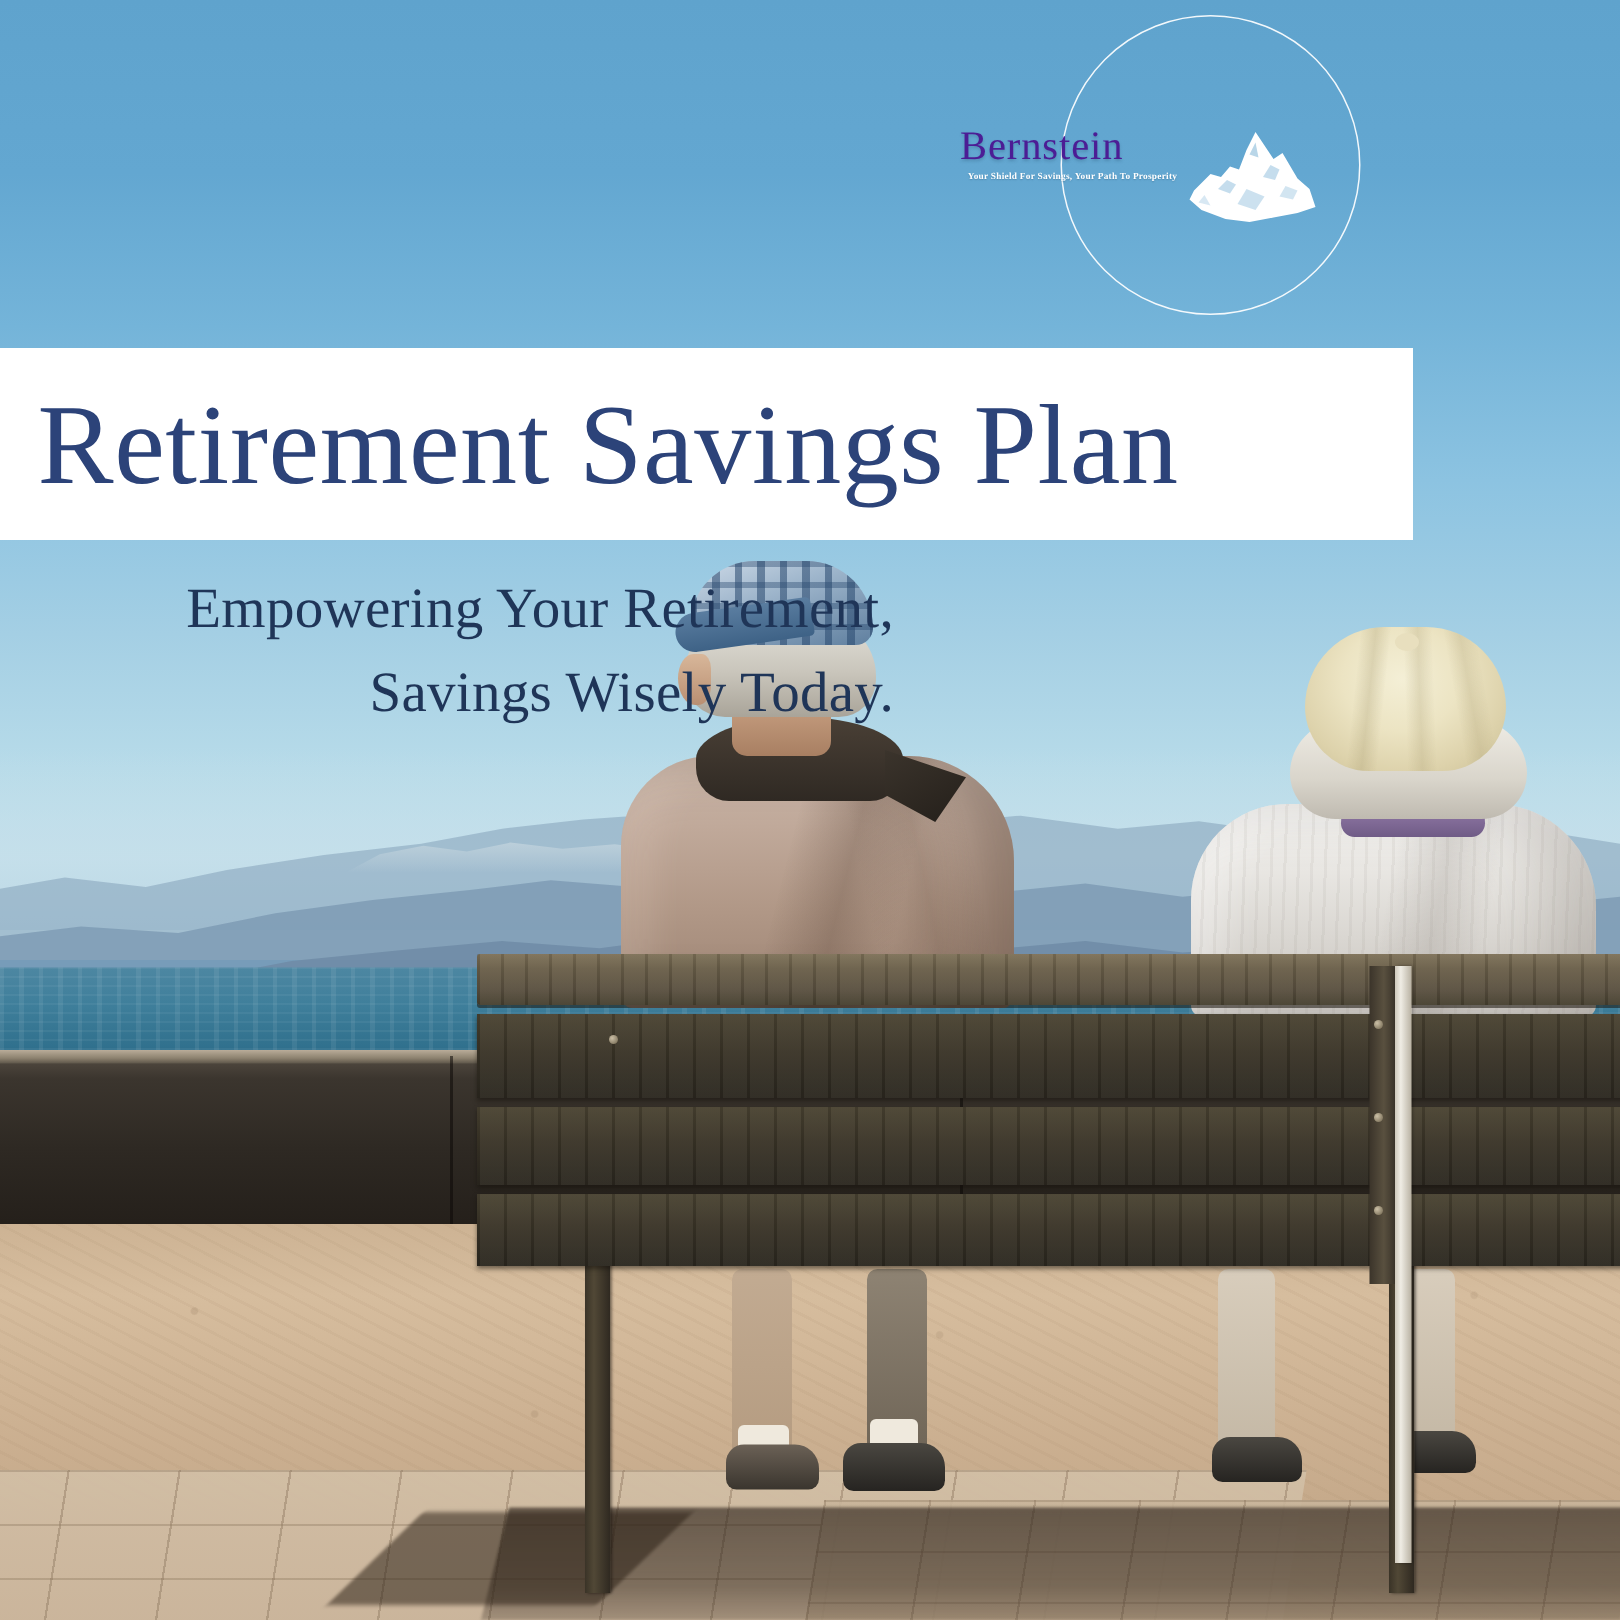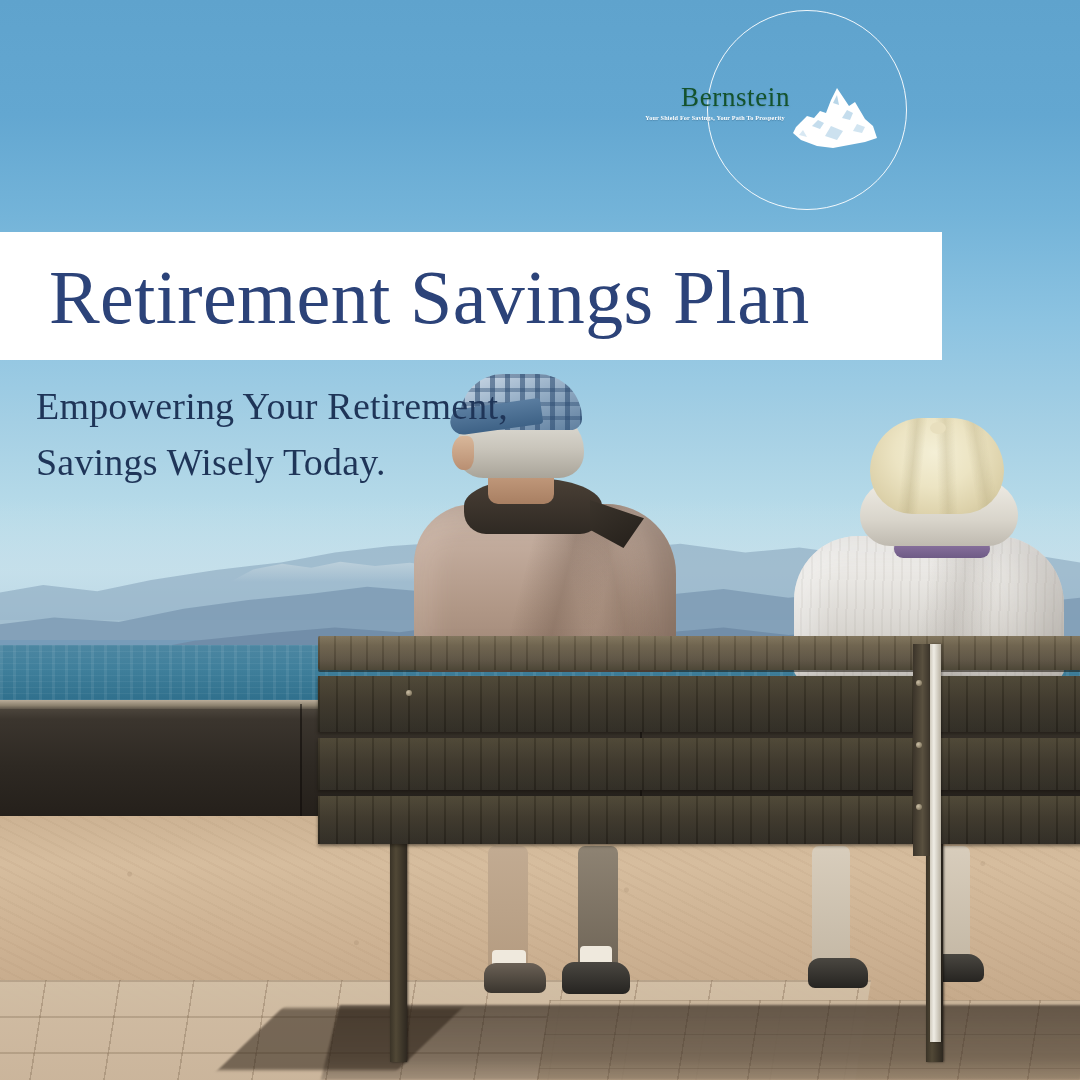--- a/index.html
+++ b/index.html
@@ -338,26 +338,26 @@
   }
 
   
   .logo-circle {
     position:absolute; left:707px; top:10px; width:200px; height:200px;
     border:1.6px solid rgba(255,255,255,.92);
     border-radius:50%;
   }
   .logo-wordmark {
     position:absolute; left:640px; top:80px; width:150px; height:34px;
-    color:#14532d;
+    color:#4c1d95;
     font-family:"Liberation Serif", serif;
     font-size:27px;
     font-weight:400;
     letter-spacing:.6px;
-    text-align:right;
+    text-align:left;
     line-height:34px;
     text-shadow:0 1px 2px rgba(40,80,110,.30);
   }
   .logo-tagline {
     position:absolute; left:640px; top:113px; width:150px;
     color:#ffffff;
     font-family:"Liberation Serif", serif;
     font-size:6.2px;
     font-weight:700;
     letter-spacing:.18px;
@@ -367,39 +367,39 @@
     text-shadow:0 1px 1px rgba(40,80,110,.35);
   }
   .logo-mountain { position:absolute; left:787px; top:86px; width:92px; height:72px; }
 
   
   .title-band {
     position:absolute; left:0; top:232px; width:942px; height:128px;
     background:#ffffff;
   }
   .title-text {
-    position:absolute; left:49px; top:249px;
+    position:absolute; left:25px; top:249px;
     color:#2c4379;
     font-family:"Liberation Serif", serif;
     font-size:76px;
     font-weight:400;
     letter-spacing:.4px;
     line-height:96px;
     white-space:nowrap;
   }
   .subtitle {
     position:absolute; left:36px; top:378px; width:560px;
     color:#1f3558;
     font-family:"Liberation Serif", serif;
     font-size:38px;
     font-weight:400;
     line-height:56px;
     letter-spacing:.2px;
   }
-  .subtitle span { display:block; }
+  .subtitle span { display:block;text-align:right; }
 </style>
 </head>
 <body>
 
 <div class="poster">
 
   <div class="photo">
 
     <div class="sky"></div>
     <div class="haze"></div>

